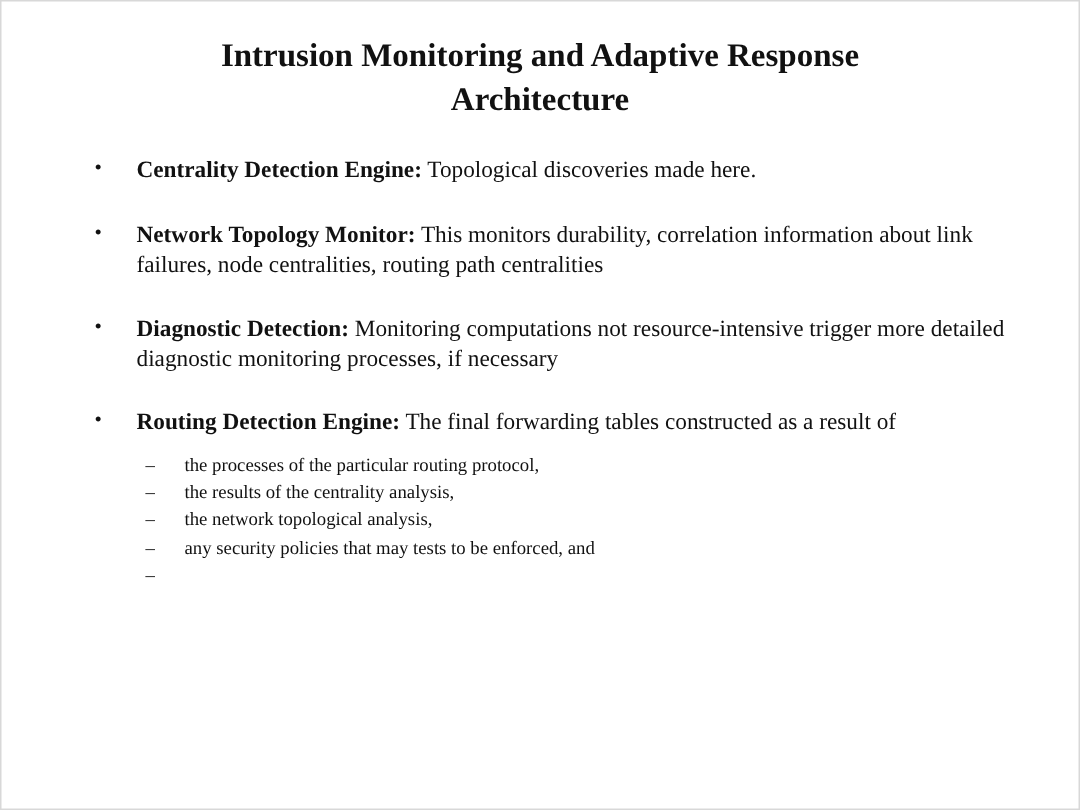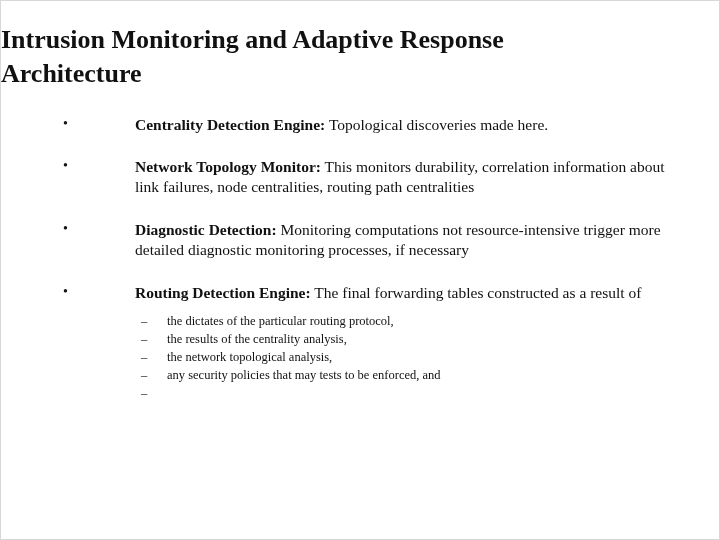--- a/index.html
+++ b/index.html
@@ -17,43 +17,43 @@
     position: relative;
     width: 720px;
     height: 540px;
     box-sizing: border-box;
     background: #ffffff;
     border: 1px solid #d8d8d8;
     overflow: hidden;
   }
   .title {
     margin-top: 22px;
+    text-align: center;
     font-weight: bold;
-    font-size: 26px;
+    font-size: 22px;
     line-height: 1.3;
     color: #111111;
   }
   .content {
     margin: 24px 42px 0 62px;
   }
   .bullet {
     display: flex;
     align-items: flex-start;
     font-size: 15.5px;
     line-height: 1.28;
     margin-bottom: 23px;
   }
   .bullet .marker {
     flex: 0 0 28px;
     width: 28px;
     font-size: 14px;
   }
   .bullet .text {
     flex: 1;
-    margin-left: 44px;
   }
   .lead {
     font-weight: bold;
   }
   .subs {
     margin-top: 9px;
     margin-left: 6px;
   }
   .sub {
     display: flex;
@@ -93,21 +93,21 @@
       <span class="marker">•</span>
       <span class="text"><span class="lead">Diagnostic Detection:</span><span> Monitoring computations not resource-intensive trigger more detailed diagnostic monitoring processes, if necessary</span></span>
     </div>
 
     <div class="bullet">
       <span class="marker">•</span>
       <span class="text"><span class="lead">Routing Detection Engine:</span><span> The final forwarding tables constructed as a result of</span>
         <div class="subs">
           <div class="sub">
             <span class="dash">–</span>
-            <span>the dictates of the particular routing protocol,</span>
+            <span>the processes of the particular routing protocol,</span>
           </div>
           <div class="sub">
             <span class="dash">–</span>
             <span>the results of the centrality analysis,</span>
           </div>
           <div class="sub">
             <span class="dash">–</span>
             <span>the network topological analysis,</span>
           </div>
           <div class="sub">

